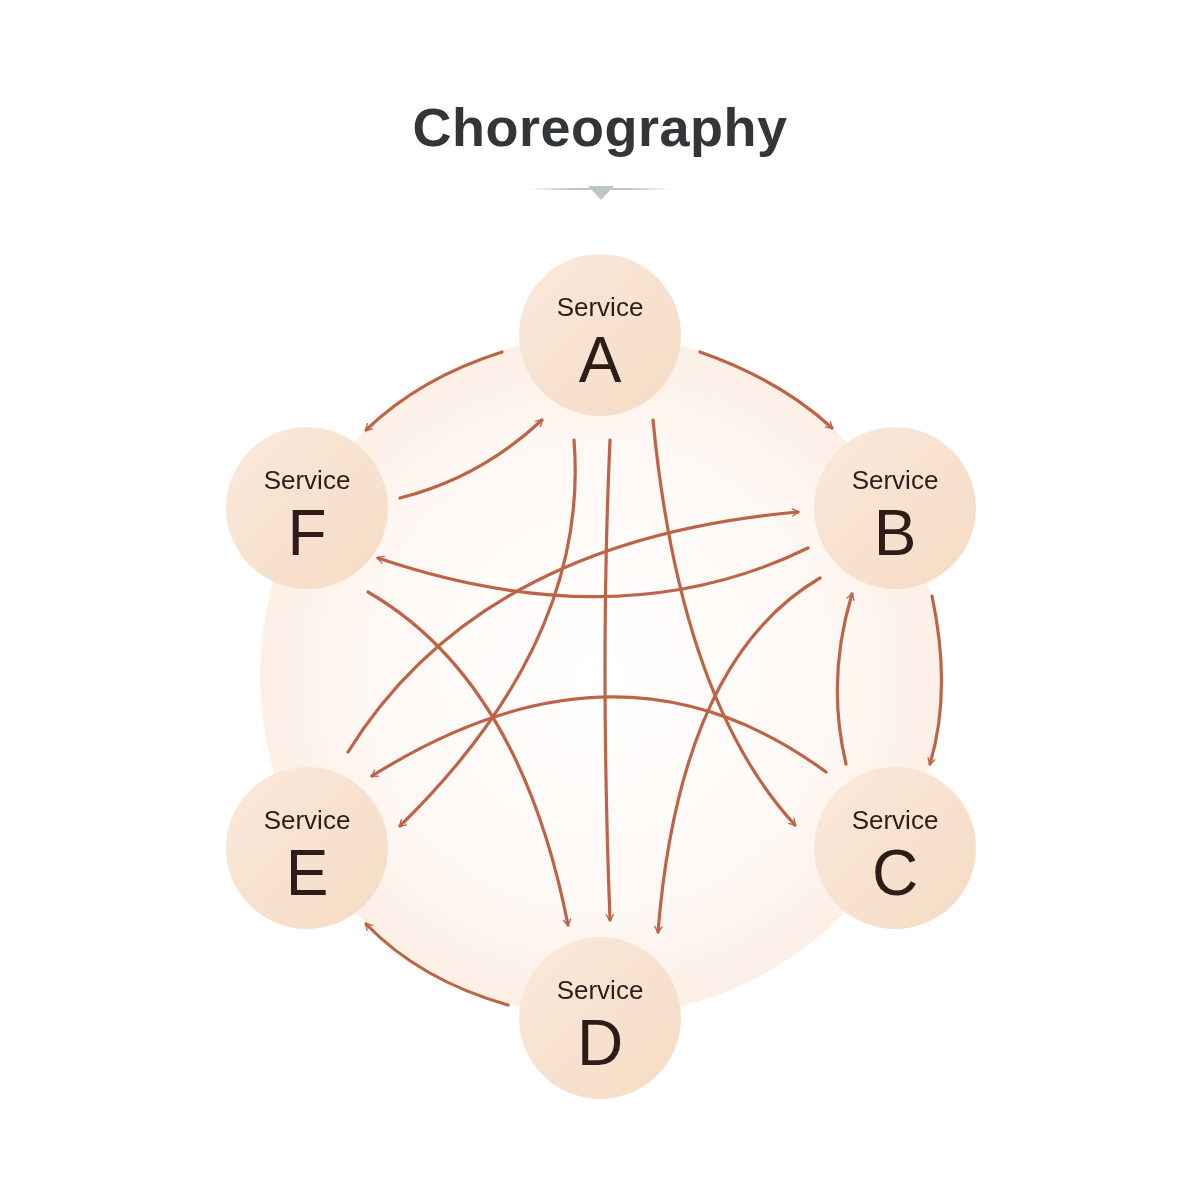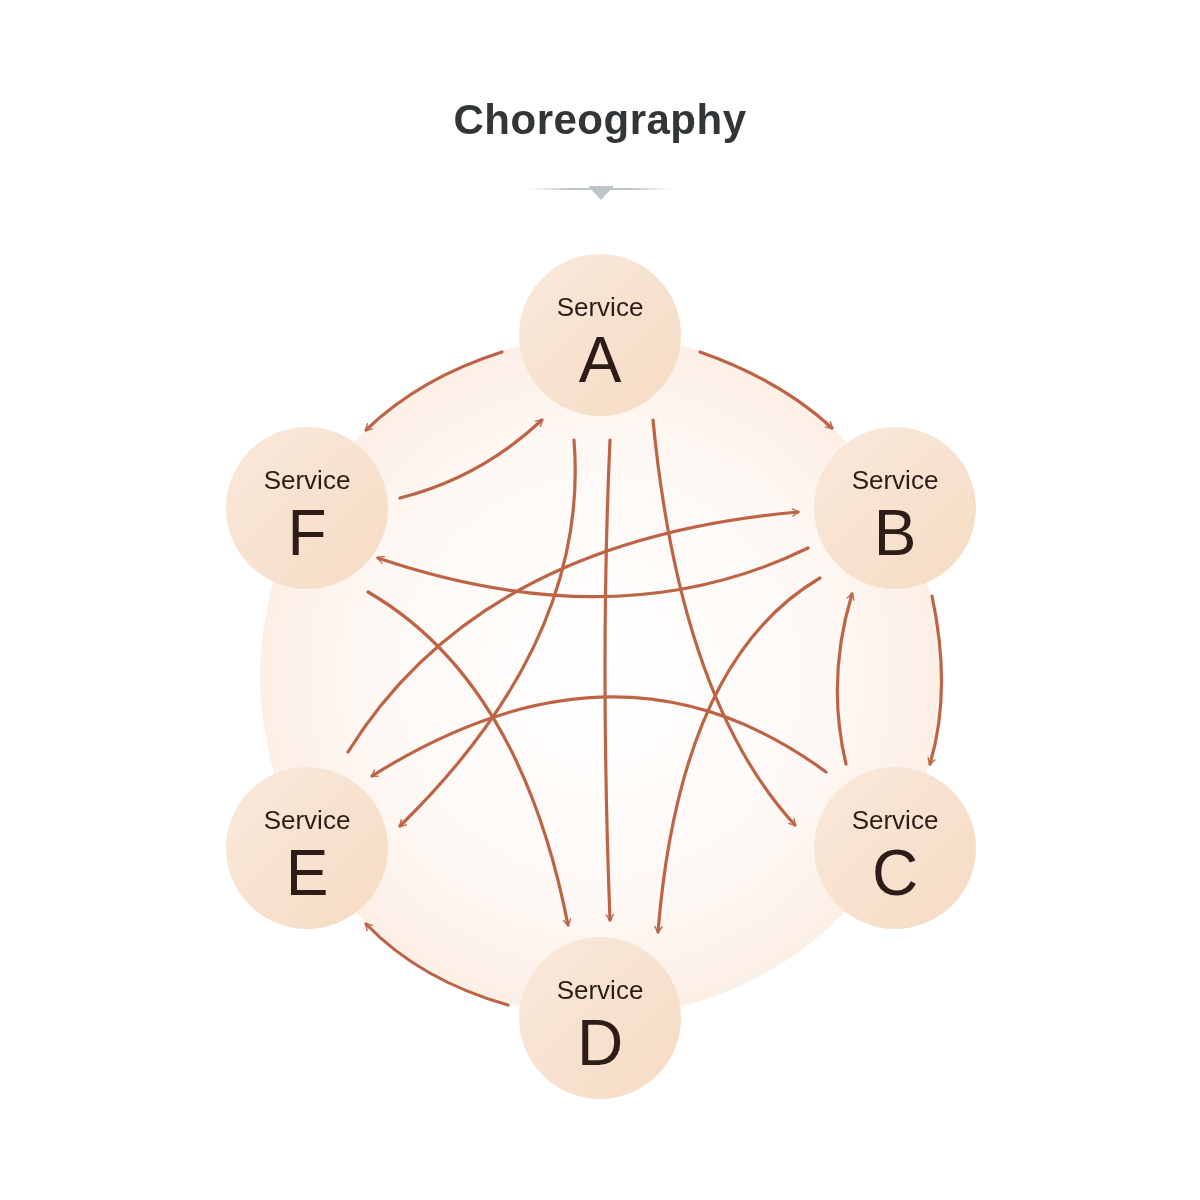--- a/index.html
+++ b/index.html
@@ -1,17 +1,17 @@
 <!DOCTYPE html>
 <html><head>
 <meta charset="utf-8">
 <style>
   html,body{margin:0;padding:0;background:#ffffff;}
   body{width:1200px;height:1200px;position:relative;overflow:hidden;font-family:"Liberation Sans",sans-serif;}
-  .title{position:absolute;top:96px;left:0;width:1200px;text-align:center;font-size:42px;font-weight:bold;color:#333638;letter-spacing:0.5px;}
+  .title{position:absolute;top:96px;left:0;width:1200px;text-align:center;font-size:54px;font-weight:bold;color:#333638;letter-spacing:0.5px;}
   .divider{position:absolute;top:188px;left:528px;width:144px;height:2px;background:linear-gradient(90deg,rgba(190,200,203,0),#bcc6c9 30%,#bcc6c9 70%,rgba(190,200,203,0));}
   .divider-caret{position:absolute;top:186px;left:588px;width:0;height:0;border-left:13px solid transparent;border-right:13px solid transparent;border-top:14px solid #bcc6c9;}
   svg.diagram{position:absolute;left:0;top:0;}
   .node-label-small{font-family:"Liberation Sans",sans-serif;font-size:26px;fill:#2e1c18;}
   .node-label-big{font-family:"Liberation Sans",sans-serif;font-size:64px;fill:#2e1c18;}
   .edge{fill:none;stroke:#bd6446;stroke-width:3.2;stroke-linecap:round;}
 </style>
 </head>
 <body>
 

